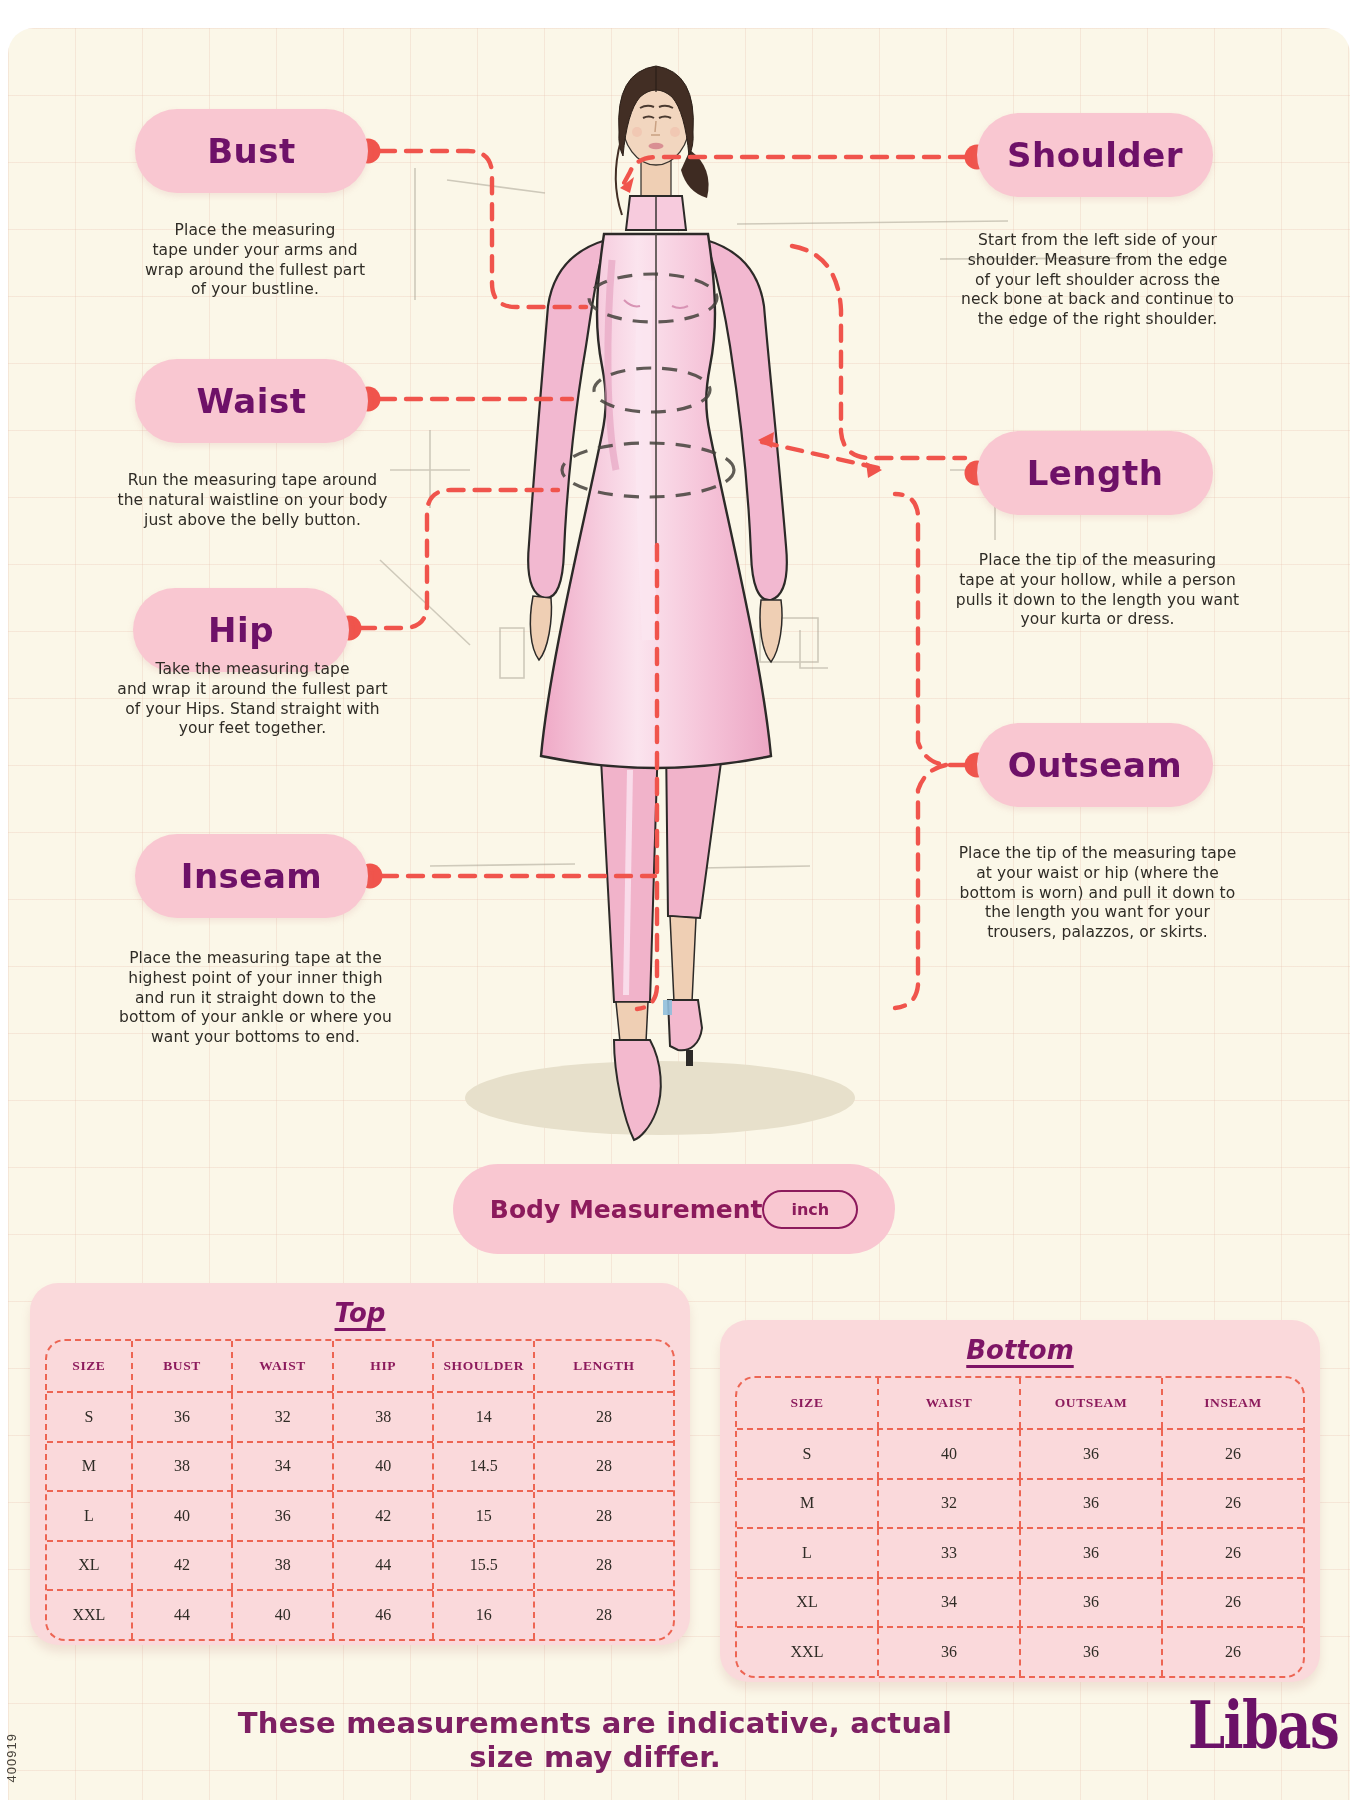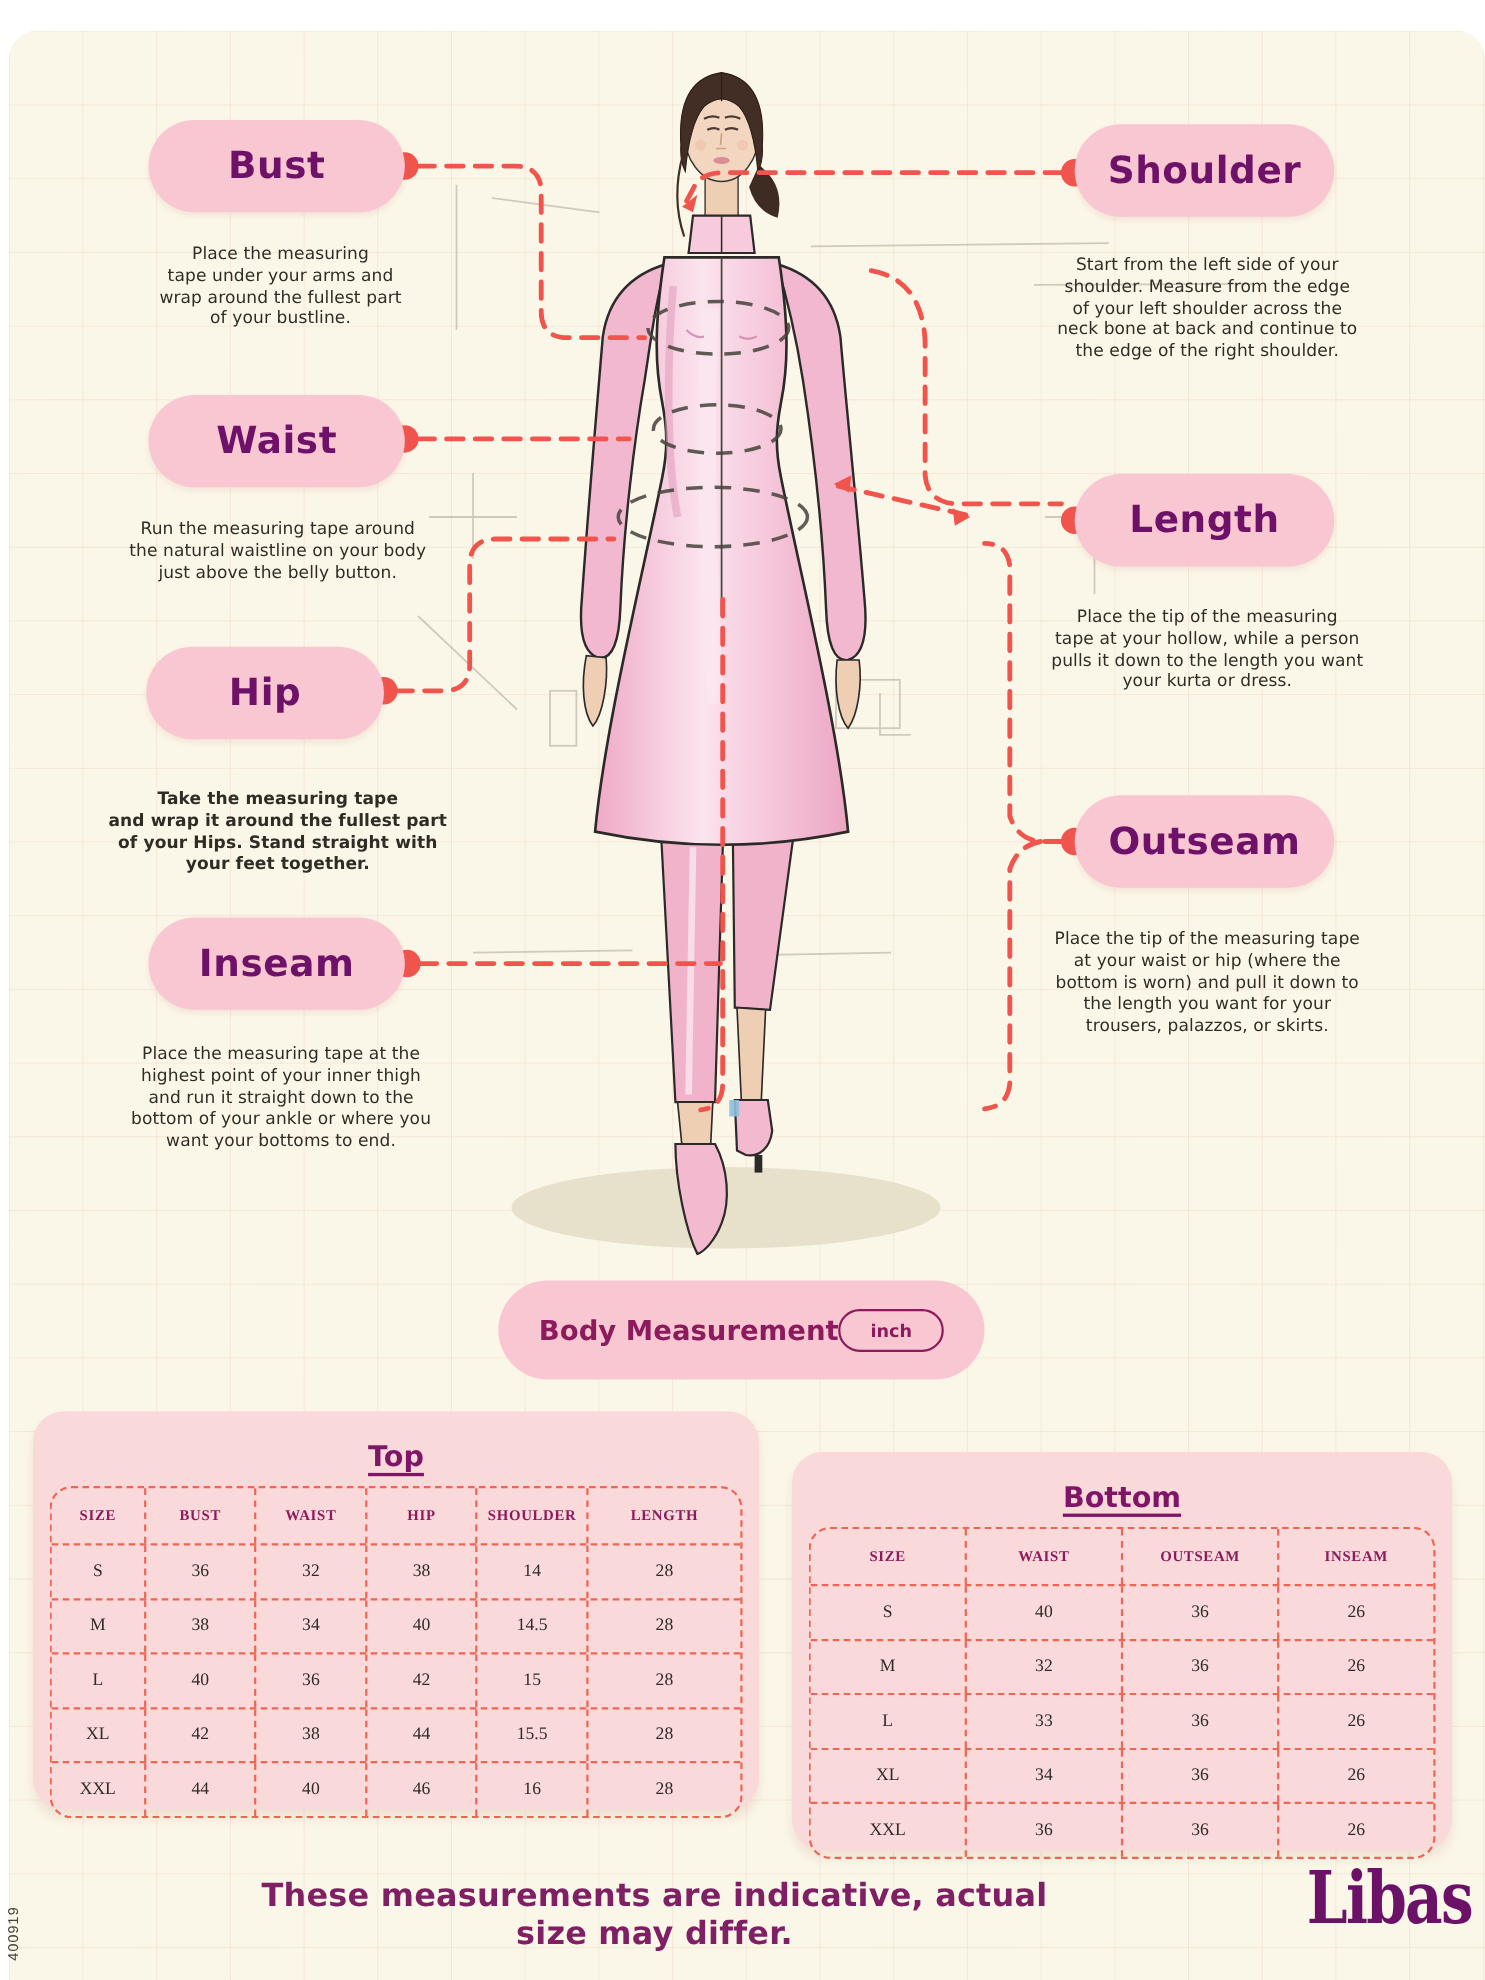--- a/index.html
+++ b/index.html
@@ -31,21 +31,21 @@
   .pill-inseam  {left:135px;top:834px;width:233px;height:84px;}
   .pill-shoulder{left:977px;top:113px;width:236px;height:84px;}
   .pill-length  {left:977px;top:431px;width:236px;height:84px;}
   .pill-outseam {left:977px;top:723px;width:236px;height:84px;}
   .desc{
     position:absolute;text-align:center;white-space:pre-line;
     font-size:15.5px;line-height:1.28;color:#2F2C26;letter-spacing:.1px;
   }
   .desc-bust    {left:100px;top:221px;width:310px;}
   .desc-waist   {left:80px;top:471px;width:345px;}
-  .desc-hip     {left:80px;top:717px;width:345px;font-weight:bold;}
+  .desc-hip     {left:80px;top:660px;width:345px;}
   .desc-inseam  {left:78px;top:949px;width:355px;}
   .desc-shoulder{left:925px;top:231px;width:345px;}
   .desc-length  {left:920px;top:551px;width:355px;}
   .desc-outseam {left:915px;top:844px;width:365px;}
   
   .bm-pill{
     position:absolute;left:453px;top:1164px;width:442px;height:90px;border-radius:45px;
     background:#F9C7D1;display:flex;align-items:center;justify-content:center;
   }
   .bm-label{font-size:25px;font-weight:bold;color:#8C1A5C;}
@@ -54,22 +54,22 @@
   
   .panel{
     --tb:#ED6553;
     position:absolute;background:#FAD9DB;border-radius:28px;
     box-shadow:0 7px 10px rgba(190,130,120,.18);
   }
   .panel.top{left:30px;top:1283px;width:660px;height:362px;}
   .panel.bottom{left:720px;top:1320px;width:600px;height:362px;}
   .panel-title{
     text-align:center;font-weight:bold;font-size:26px;color:#7E1566;
-    margin:27px 0 11px;text-decoration:underline;
-    text-underline-offset:6px;text-decoration-thickness:2.5px;
+    margin:15px 0 11px;text-decoration:underline;
+    text-underline-offset:6px;text-decoration-thickness:2.5px;font-style:italic;
   }
   .sg-table{margin:0 15px;border:2.5px dashed var(--tb);border-radius:20px;}
   .tr{display:flex;align-items:flex-start;font-family:Liberation Serif, serif;}
   .tr + .tr{border-top:2.5px dashed var(--tb);}
   .th,.td{flex:1;display:flex;align-items:center;justify-content:center;border-left:2.5px dashed var(--tb);}
   .th:first-child,.td:first-child{border-left:none;}
   .tr.head .th{min-height:50px;font-weight:bold;font-size:13.5px;letter-spacing:.6px;color:#8C1A5C;}
   .tr.body .td{min-height:47.5px;font-size:16px;color:#2F2C26;}
   .panel.top .th:first-child,.panel.top .td:first-child{flex:.85;}
   .panel.top .th:last-child,.panel.top .td:last-child{flex:1.4;}

